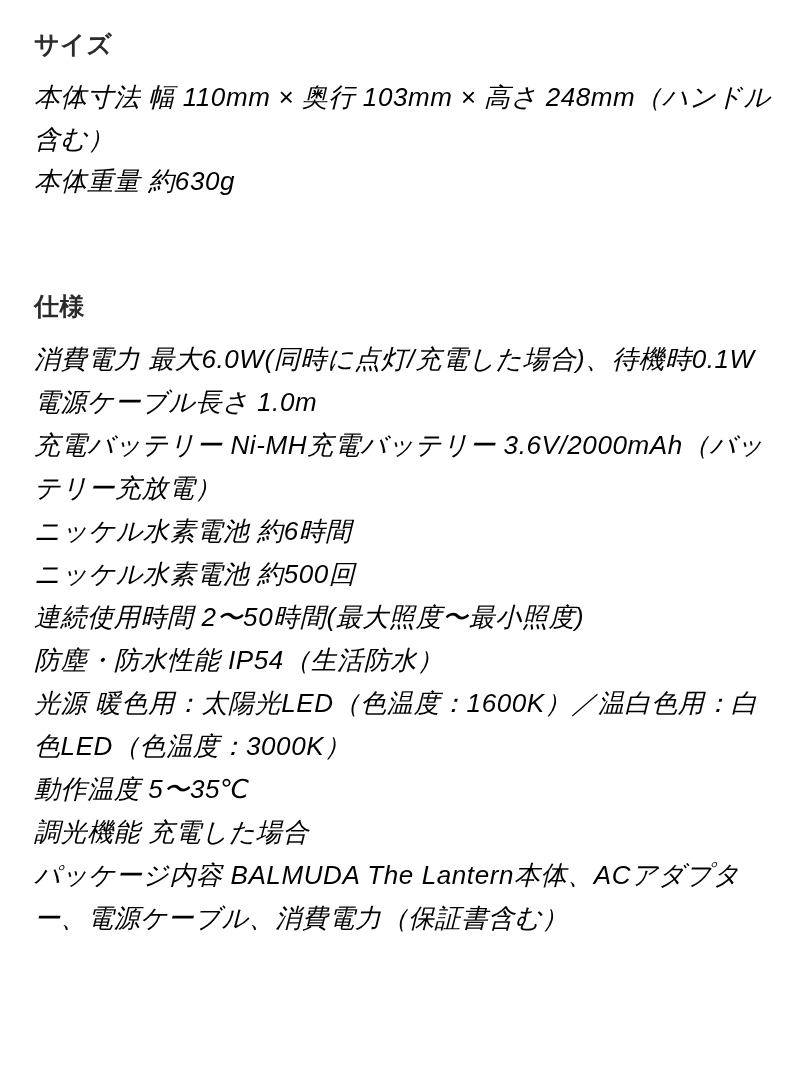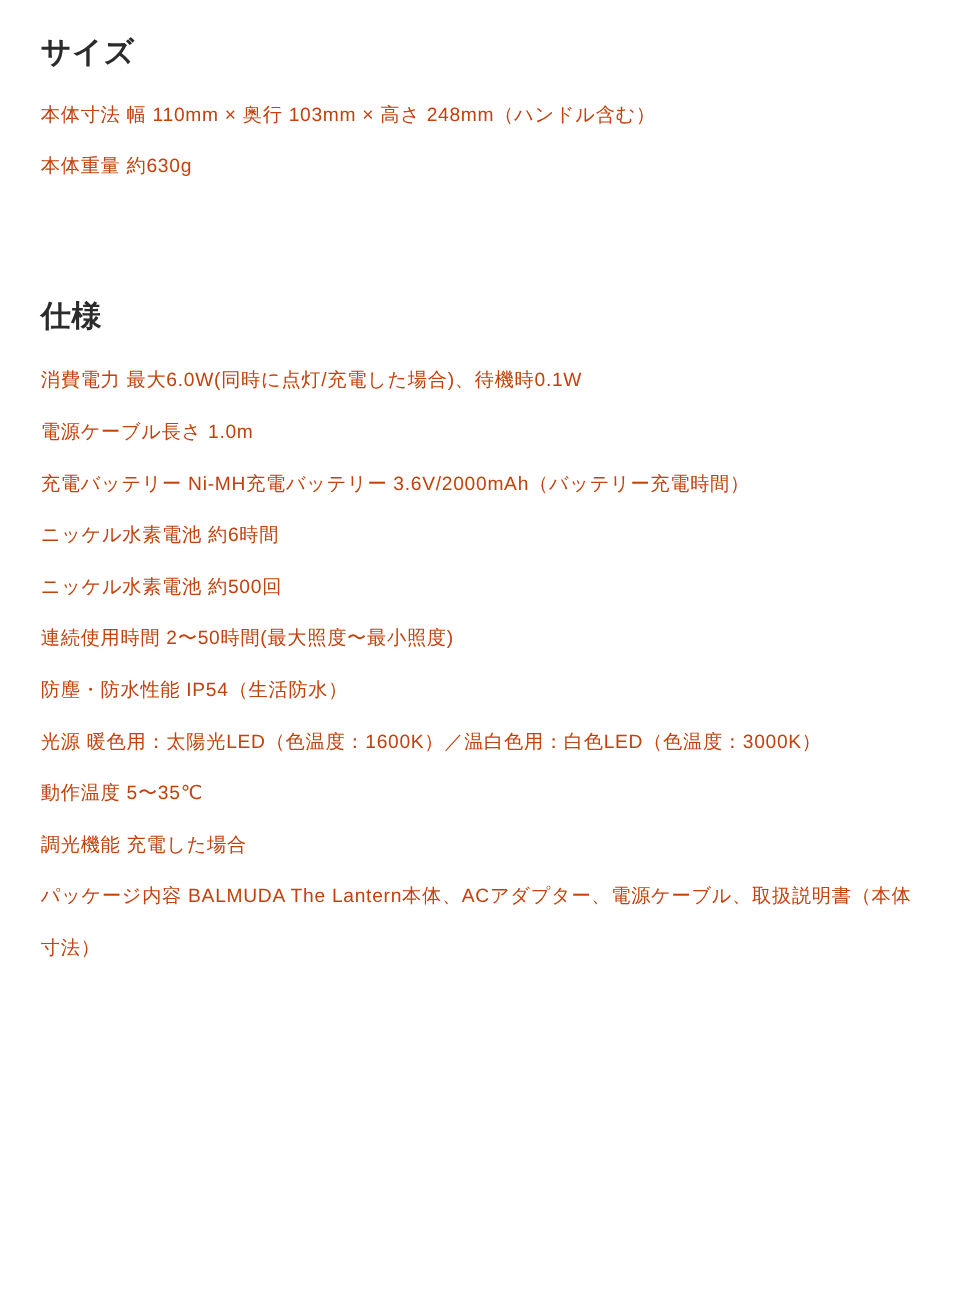--- a/index.html
+++ b/index.html
@@ -26,25 +26,26 @@
   }
   .section-heading {
     font-size: 25px;
     line-height: 1.35;
     font-weight: 700;
     color: #2b2b2b;
     letter-spacing: 0.5px;
     margin: 0 0 14px 0;
   }
   .spec-body {
-    font-size: 16px;
+    font-size: 26px;
     line-height: 43px;
-    color: #c2410c;
+    color: #000000;
     letter-spacing: 0.6px;
     font-weight: 400;
+    font-style: italic;
   }
   .spec-line {
     margin: 0;
     white-space: normal;
   }
   .gap-between-sections {
     height: 88px;
   }
   .size-block .spec-body {
     line-height: 42px;
@@ -63,25 +64,25 @@
     </div>
   </section>
 
   <div class="gap-between-sections"></div>
 
   <section class="section specs-block">
     <h2 class="section-heading">仕様</h2>
     <div class="spec-body">
       <p class="spec-line">消費電力 最大6.0W(同時に点灯/充電した場合)、待機時0.1W</p>
       <p class="spec-line">電源ケーブル長さ 1.0m</p>
-      <p class="spec-line">充電バッテリー Ni-MH充電バッテリー 3.6V/2000mAh（バッテリー充電時間）</p>
+      <p class="spec-line">充電バッテリー Ni-MH充電バッテリー 3.6V/2000mAh（バッテリー充放電）</p>
       <p class="spec-line">ニッケル水素電池 約6時間</p>
       <p class="spec-line">ニッケル水素電池 約500回</p>
       <p class="spec-line">連続使用時間 2〜50時間(最大照度〜最小照度)</p>
       <p class="spec-line">防塵・防水性能 IP54（生活防水）</p>
       <p class="spec-line">光源 暖色用：太陽光LED（色温度：1600K）／温白色用：白色LED（色温度：3000K）</p>
       <p class="spec-line">動作温度 5〜35℃</p>
       <p class="spec-line">調光機能 充電した場合</p>
-      <p class="spec-line">パッケージ内容 BALMUDA The Lantern本体、ACアダプター、電源ケーブル、取扱説明書（本体寸法）</p>
+      <p class="spec-line">パッケージ内容 BALMUDA The Lantern本体、ACアダプター、電源ケーブル、消費電力（保証書含む）</p>
     </div>
   </section>
 
 </div>
 
 </body></html>

